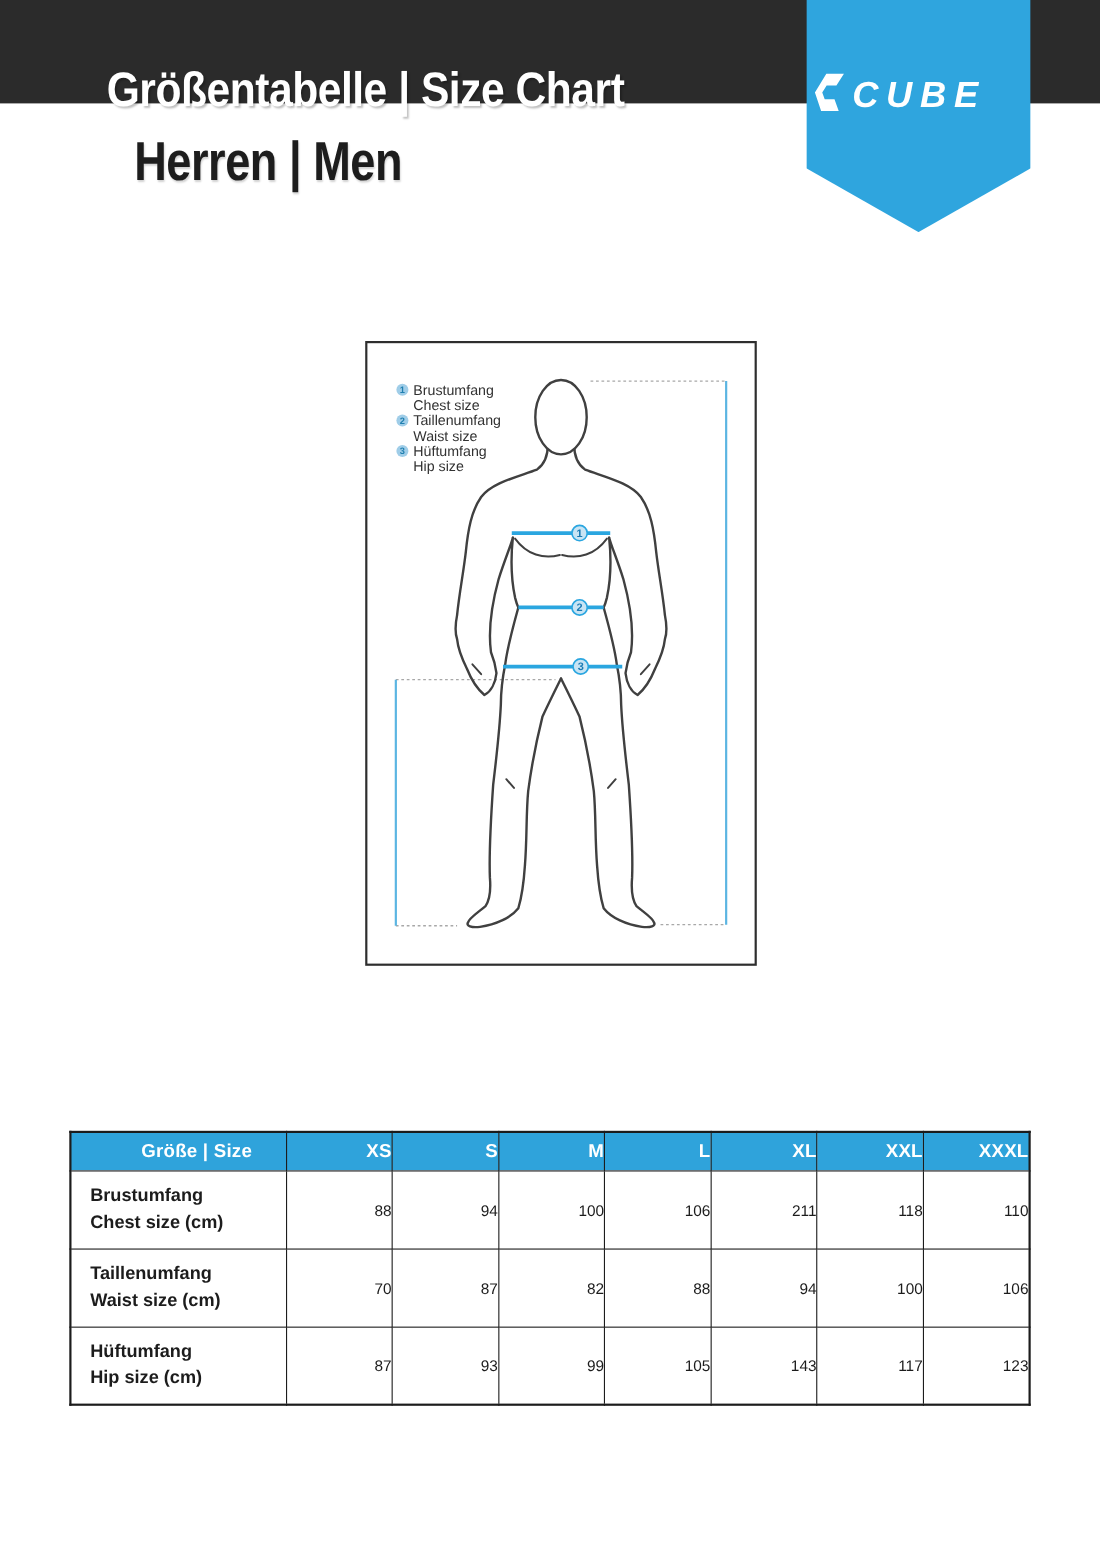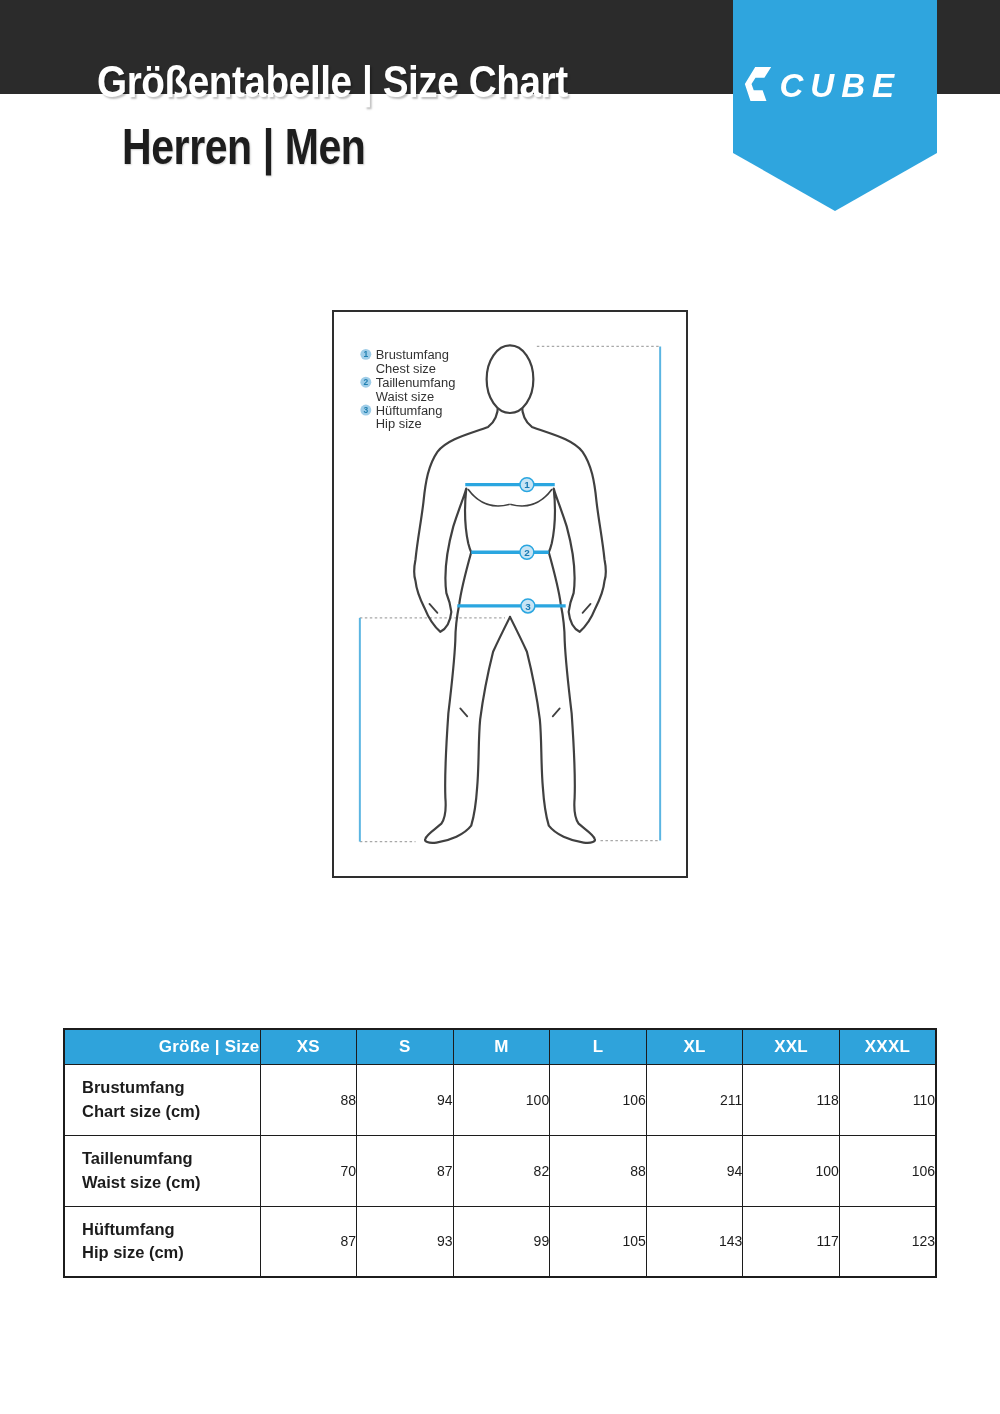--- a/index.html
+++ b/index.html
@@ -26,21 +26,21 @@
     transform:scaleX(0.82); transform-origin:left top;
     text-shadow:1px 1px 2px rgba(0,0,0,0.18);
   }
   .ribbon {
     position:absolute; left:733px; top:0; width:204px; height:211px;
     background:#2fa5de; z-index:3;
     clip-path:polygon(0 0, 100% 0, 100% 72.5%, 50% 100%, 0 72.5%);
   }
   .logo-row {
     position:absolute; left:0; top:64px; width:168px; height:40px;
-    display:flex; align-items:center; justify-content:flex-end; gap:5px;
+    display:flex; align-items:center; justify-content:center; gap:5px;
   }
   .logo-text {
     color:#fff; font-size:33px; font-weight:bold; font-style:italic;
     letter-spacing:7px; line-height:1; padding-top:2px;
   }
   .diagram-box {
     position:absolute; left:332px; top:310px; width:356px; height:568px;
     border:2px solid #2e2e2e; background:#fff; z-index:2;
   }
   .diagram-box svg { display:block; }
@@ -56,23 +56,23 @@
   .lgn   { fill:#1f7fb0; font-size:8.5px; font-weight:bold; text-anchor:middle; font-family:"Liberation Sans",sans-serif; }
   .lgt   { fill:#323232; font-size:13px; font-family:"Liberation Sans",sans-serif; }
   table.size-table {
     position:absolute; left:63px; top:1028px; width:874px; z-index:2;
     border-collapse:collapse; table-layout:fixed;
     border:2px solid #1c1c1c;
   }
   .size-table th, .size-table td { border:1.5px solid #1c1c1c; }
   .size-table thead th {
     background:#2fa3db; color:#ffffff; font-size:17px; font-weight:bold;
-    height:35px; text-align:center; letter-spacing:0.2px;
-  }
-  .size-table thead th.label-col { text-align:right; padding-left:33px; }
+    height:35px; text-align:right; letter-spacing:0.2px;
+  }
+  .size-table thead th.label-col { text-align:center; padding-left:33px; }
   .size-table tbody td {
     height:71px; text-align:right; font-size:14px; color:#1c1c1c;
     background:#ffffff;
   }
   .size-table tbody td.label-cell {
     text-align:left; padding-left:17px; font-weight:bold;
     font-size:16.5px; line-height:1.4;
   }
 </style>
 </head>
@@ -197,21 +197,21 @@
         <th>L</th>
         <th>XL</th>
         <th>XXL</th>
         <th>XXXL</th>
       </tr>
   </thead>
   <tbody>
       <tr>
         <td class="label-cell">
           <div>Brustumfang</div>
-          <div>Chart size (cm)</div>
+          <div>Chest size (cm)</div>
         </td>
         <td>88</td>
         <td>94</td>
         <td>100</td>
         <td>106</td>
         <td>211</td>
         <td>118</td>
         <td>110</td>
       </tr>
       <tr>

